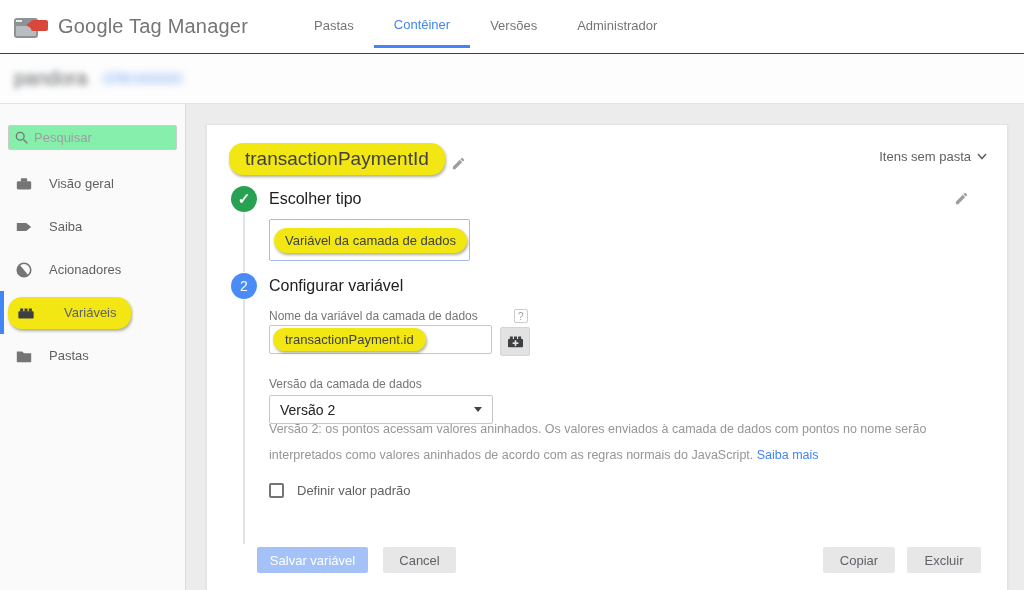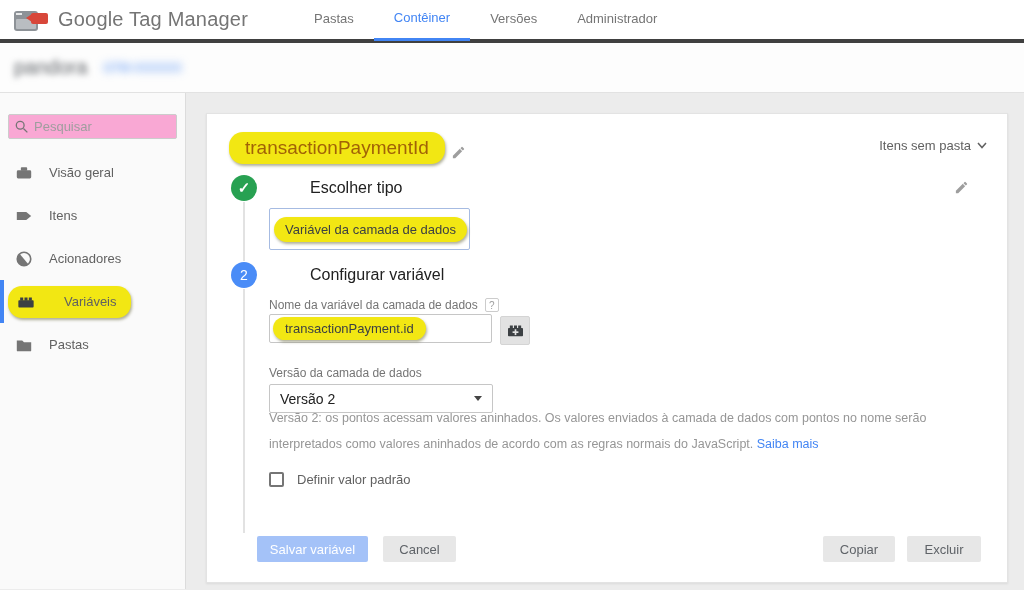--- a/index.html
+++ b/index.html
@@ -1,19 +1,19 @@
 <!DOCTYPE html>
 <html><head>
 <meta charset="utf-8">
 <style>
   * { margin:0; padding:0; box-sizing:border-box; }
   html,body { width:1024px; height:590px; font-family:"Liberation Sans",sans-serif; background:#ececec; overflow:hidden; }
 
   
-  .topnav { height:43px; background:#fff; border-bottom:4px solid #404040; display:flex; align-items:center; }
+  .topnav { height:54px; background:#fff; border-bottom:1px solid #404040; display:flex; align-items:center; }
   .logo { position:relative; width:34px; height:26px; margin:0 10px 0 14px; }
   .logo .win { position:absolute; left:0; top:4px; width:24px; height:20px; background:#8d9297; border-radius:3px; }
   .logo .win:before { content:""; position:absolute; left:2px; top:2px; width:6px; height:2px; background:#fff; opacity:.8; }
   .logo .win:after { content:""; position:absolute; left:2px; top:8px; width:20px; height:10px; background:#b9bdc1; border-radius:1px; }
   .logo .tag { position:absolute; right:0; top:6px; width:17px; height:11px; background:#d8473a; border-radius:2px; }
   .logo .tag:before { content:""; position:absolute; left:-5px; top:1.5px; border-top:4px solid transparent; border-bottom:4px solid transparent; border-right:6px solid #d8473a; }
   .brand { font-size:20px; color:#757575; letter-spacing:.2px; margin-right:46px; }
   .tabs { display:flex; height:43px; }
   .tab { padding:0 20px; line-height:42px; font-size:13px; color:#757575; cursor:pointer; }
   .tab.active { color:#4285f4; border-bottom:3px solid #4285f4; line-height:40px; }
@@ -21,42 +21,42 @@
   
   .subheader { height:50px; background:#fdfdfd; border-bottom:1px solid #e2e2e2; display:flex; align-items:center; }
   .acct-name { font-size:20px; color:#5f6368; margin-left:14px; filter:blur(3px); }
   .container-id { font-size:12px; color:#4285f4; margin-left:16px; filter:blur(4px); }
 
   
   .content { position:relative; height:496px; background:#ececec; }
 
   
   .sidebar { position:absolute; left:0; top:0; bottom:0; width:186px; background:#fafafa; border-right:1px solid #dcdcdc; }
-  .search-box { margin:21px 8px 12px 8px; height:25px; background:#f9a8d4; border:1px solid #ccc; border-radius:2px; display:flex; align-items:center; padding:0 6px; }
+  .search-box { margin:21px 8px 12px 8px; height:25px; background:#86efac; border:1px solid #ccc; border-radius:2px; display:flex; align-items:center; padding:0 6px; }
   .search-box input { border:none; outline:none; width:130px; font-size:13px; color:#555; margin-left:6px; font-family:"Liberation Sans",sans-serif; background:transparent; }
   .search-box input::placeholder { color:#9e9e9e; }
   .nav-item { position:relative; height:43px; display:flex; align-items:center; padding-left:14px; cursor:pointer; }
   .nav-item .ico { width:20px; height:20px; display:flex; align-items:center; justify-content:center; }
   .nav-item .lbl { font-size:13px; color:#616161; margin-left:15px; }
   .nav-item.active:before { content:""; position:absolute; left:0; top:0; bottom:0; width:4px; background:#4285f4; }
   .hl-wrap { display:flex; align-items:center; }
   .hl { background:#f2e713; border-radius:14px; box-shadow:1px 2px 3px rgba(80,80,30,.45); }
   .hl-wrap.hl { padding:6px 14px 6px 8px; margin-left:-6px;gap:13px; }
 
   
   .card { position:absolute; left:206px; top:20px; width:802px; height:470px; background:#fff; border:1px solid #e3e3e3; box-shadow:0 1px 2px rgba(0,0,0,.08); }
   .card-title-row { position:absolute; left:22px; top:18px; display:flex; align-items:center; }
-  .page-title { font-size:19px; color:#a16207; padding:5px 16px; }
+  .page-title { font-size:19px; color:#404040; padding:5px 16px; }
   .folder-dd { position:absolute; right:20px; top:24px; font-size:13px; color:#616161; display:flex; align-items:center; cursor:pointer; }
   .folder-dd svg { margin-left:6px; }
 
   .step-circle { position:absolute; width:26px; height:26px; border-radius:50%; color:#fff; display:flex; align-items:center; justify-content:center; }
   .step-circle.green { background:#28a152; left:24px; top:61px; font-size:15px; font-weight:bold; }
   .step-circle.blue  { background:#4a8cf7; left:24px; top:148px; font-size:14px; }
-  .step-heading { position:absolute; left:62px; font-size:16px; color:#212121;margin-left:41px; }
+  .step-heading { position:absolute; left:62px; font-size:16px; color:#212121; }
   .connector { position:absolute; left:36px; width:2px; background:#e2e2e2; }
 
   .type-box { position:absolute; left:62px; top:94px; width:201px; height:42px; border:1px solid #a6bbe2; border-radius:2px; display:flex; align-items:center; padding-left:4px; cursor:pointer; }
   .type-pill { font-size:13px; color:#3c4043; padding:5px 11px; }
 
   .edit-icon { cursor:pointer; }
   .edit-icon.right { position:absolute; right:38px; top:66px; }
 
   .field-label { position:absolute; left:62px; font-size:12px; color:#757575; display:flex; align-items:center; }
   .help-badge { width:14px; height:14px; border:1px solid #ccc; border-radius:2px; color:#9e9e9e; font-size:10px; text-align:center; line-height:13px; margin-left:7px; cursor:pointer; }
@@ -126,21 +126,21 @@
       </span>
     </div>
 
     <div class="nav-item">
       <span class="hl-wrap">
         <span class="ico">
           <svg width="18" height="18" viewBox="0 0 20 20">
               <polygon points="2,5.5 12.5,5.5 18,10 12.5,14.5 2,14.5" fill="#757575"></polygon>
             </svg>
         </span>
-        <span class="lbl">Itens</span>
+        <span class="lbl">Saiba</span>
       </span>
     </div>
 
     <div class="nav-item">
       <span class="hl-wrap">
         <span class="ico">
           <svg width="18" height="18" viewBox="0 0 20 20">
               <circle cx="10" cy="10" r="7.5" fill="none" stroke="#757575" stroke-width="1.8"></circle>
               <path d="M10 2.5 a7.5 7.5 0 0 1 0 15 z" fill="#757575" transform="rotate(140 10 10)"></path>
             </svg>
@@ -204,21 +204,21 @@
     </div>
 
     <div class="connector" style="top:88px; height:59px;"></div>
 
     <div class="step-circle blue">
         <span>2</span>
       </div>
     <div class="step-heading" style="top:152px;">Configurar variável</div>
     <div class="connector" style="top:175px; height:244px;"></div>
 
-    <div class="field-label" style="top:184px;">
+    <div class="field-label" style="top:184px;gap:29px;">
       <span>Nome da variável da camada de dados</span>
       <span class="help-badge">?</span>
     </div>
 
     <div class="text-input">
       <span class="input-pill hl">transactionPayment.id</span>
     </div>
 
     <div class="lego-btn">
       <svg width="17" height="15" viewBox="0 0 20 18">

